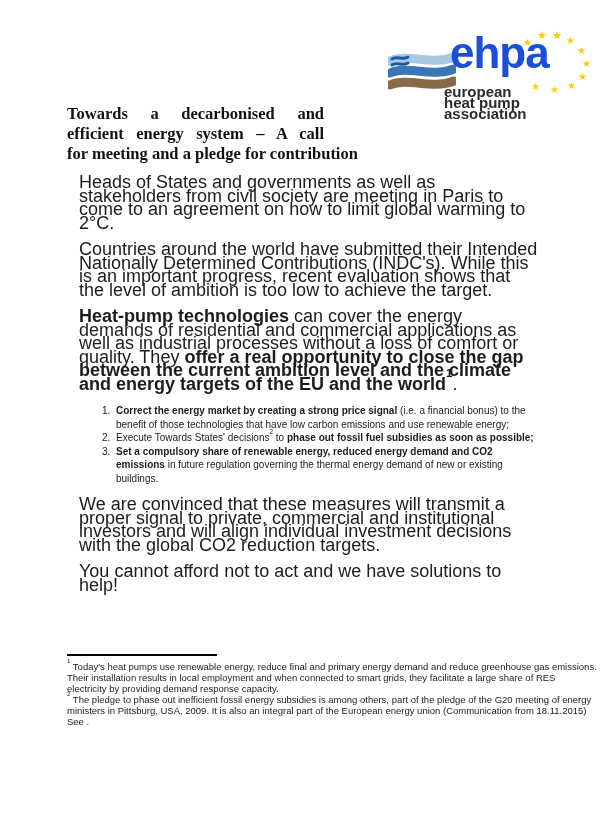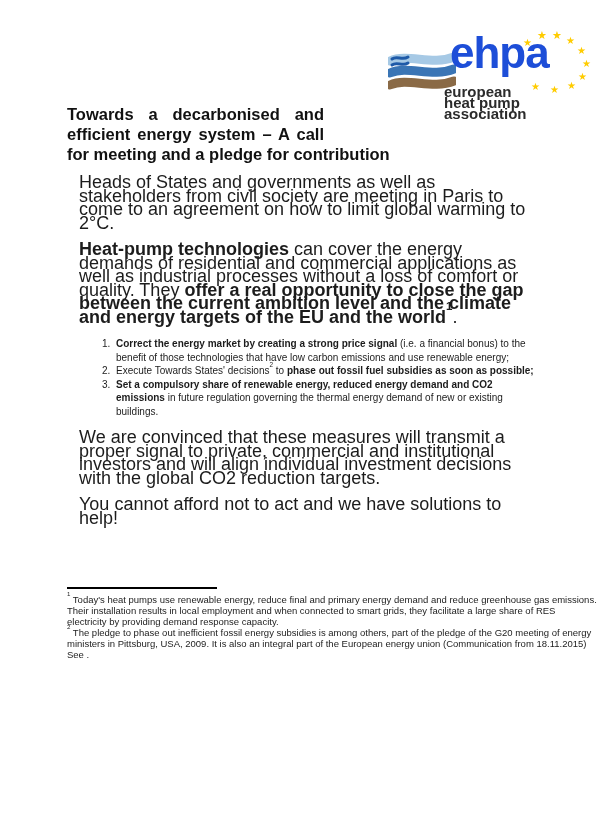--- a/index.html
+++ b/index.html
@@ -40,20 +40,21 @@
     position:absolute;
     left:67px; top:104px;
     width:473px;
   }
   h1{
     margin:0 0 12px 0;
     font-size:16.5px;
     font-weight:bold;
     line-height:20px;
     color:#111;
+    font-family:Liberation Serif, serif;
   }
   .title-line{display:block;}
   .title-line.justified{width:257px;text-align:justify;text-align-last:justify;}
   p{margin:0 0 13px 12px;font-size:18px;line-height:13.5px;}
   .b{font-weight:bold;}
   sup{font-size:64%;line-height:0;position:relative;top:-0.45em;}
   ol{margin:0 0 13px 0;padding-left:46px;font-size:10px;line-height:13.5px;}
   ol li{padding-left:3px;}
   
   footer{margin-top:62px;width:530px;}
@@ -99,20 +100,21 @@
 
   <div class="content">
     <h1>
       <span class="title-line justified">Towards a decarbonised and</span>
       <span class="title-line justified">efficient energy system – A call</span>
       <span class="title-line">for meeting and a pledge for contribution</span>
     </h1>
 
     <section>
         <p><span>Heads of States and governments as well as stakeholders from civil society are meeting in Paris to come to an agreement on how to limit global warming to 2°C.</span></p>
+        <p><span>Countries around the world have submitted their Intended Nationally Determined Contributions (INDC's). While this is an important progress, recent evaluation shows that the level of ambition is too low to achieve the target.</span></p>
         <p><span class="b">Heat-pump technologies</span><span> can cover the energy demands of residential and commercial applications as well as industrial processes without a loss of comfort or quality. They </span><span class="b">offer a real opportunity to close the gap between the current ambition level and the climate and energy targets of the EU and the world</span><sup class="b">1</sup><span>.</span></p>
       </section>
 
     <ol>
         <li><span class="b">Correct the energy market by creating a strong price signal</span><span> (i.e. a financial bonus) to the benefit of those technologies that have low carbon emissions and use renewable energy;</span></li>
         <li><span>Execute Towards States' decisions</span><sup>2</sup><span> to </span><span class="b">phase out fossil fuel subsidies as soon as possible;</span></li>
         <li><span class="b">Set a compulsory share of renewable energy, reduced energy demand and CO2 emissions</span><span> in future regulation governing the thermal energy demand of new or existing buildings.</span></li>
       </ol>
 
     <section>

